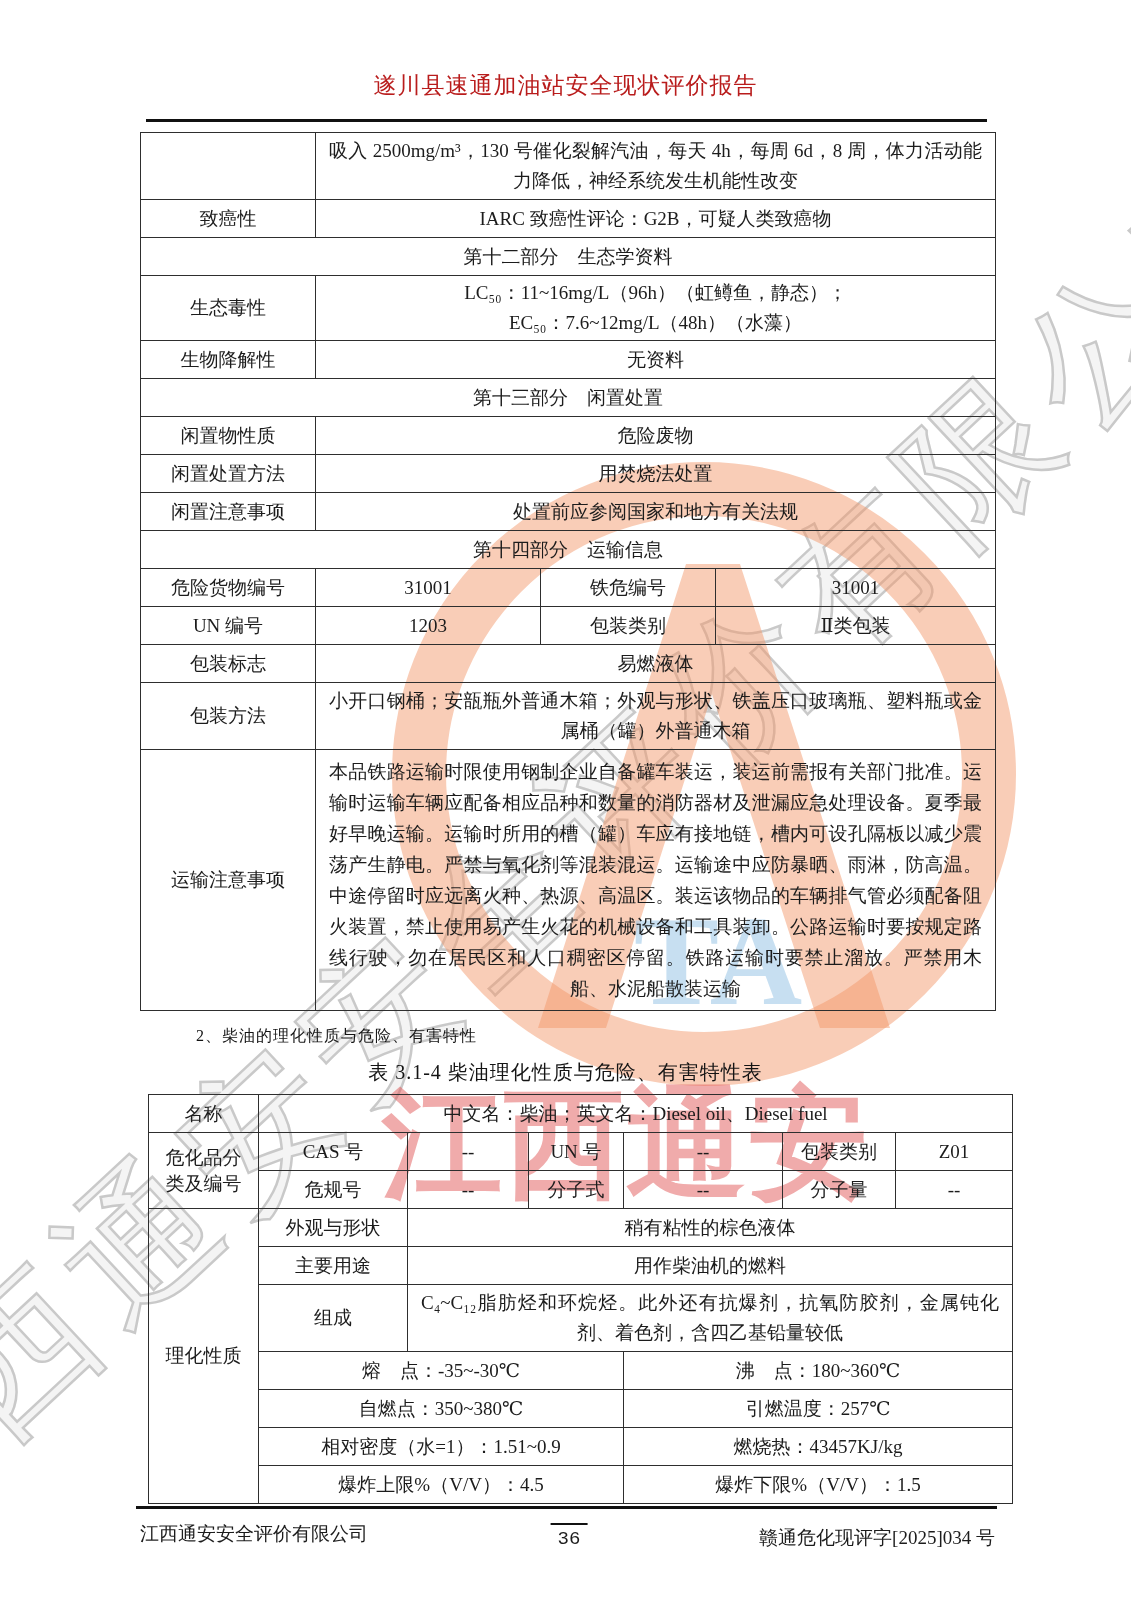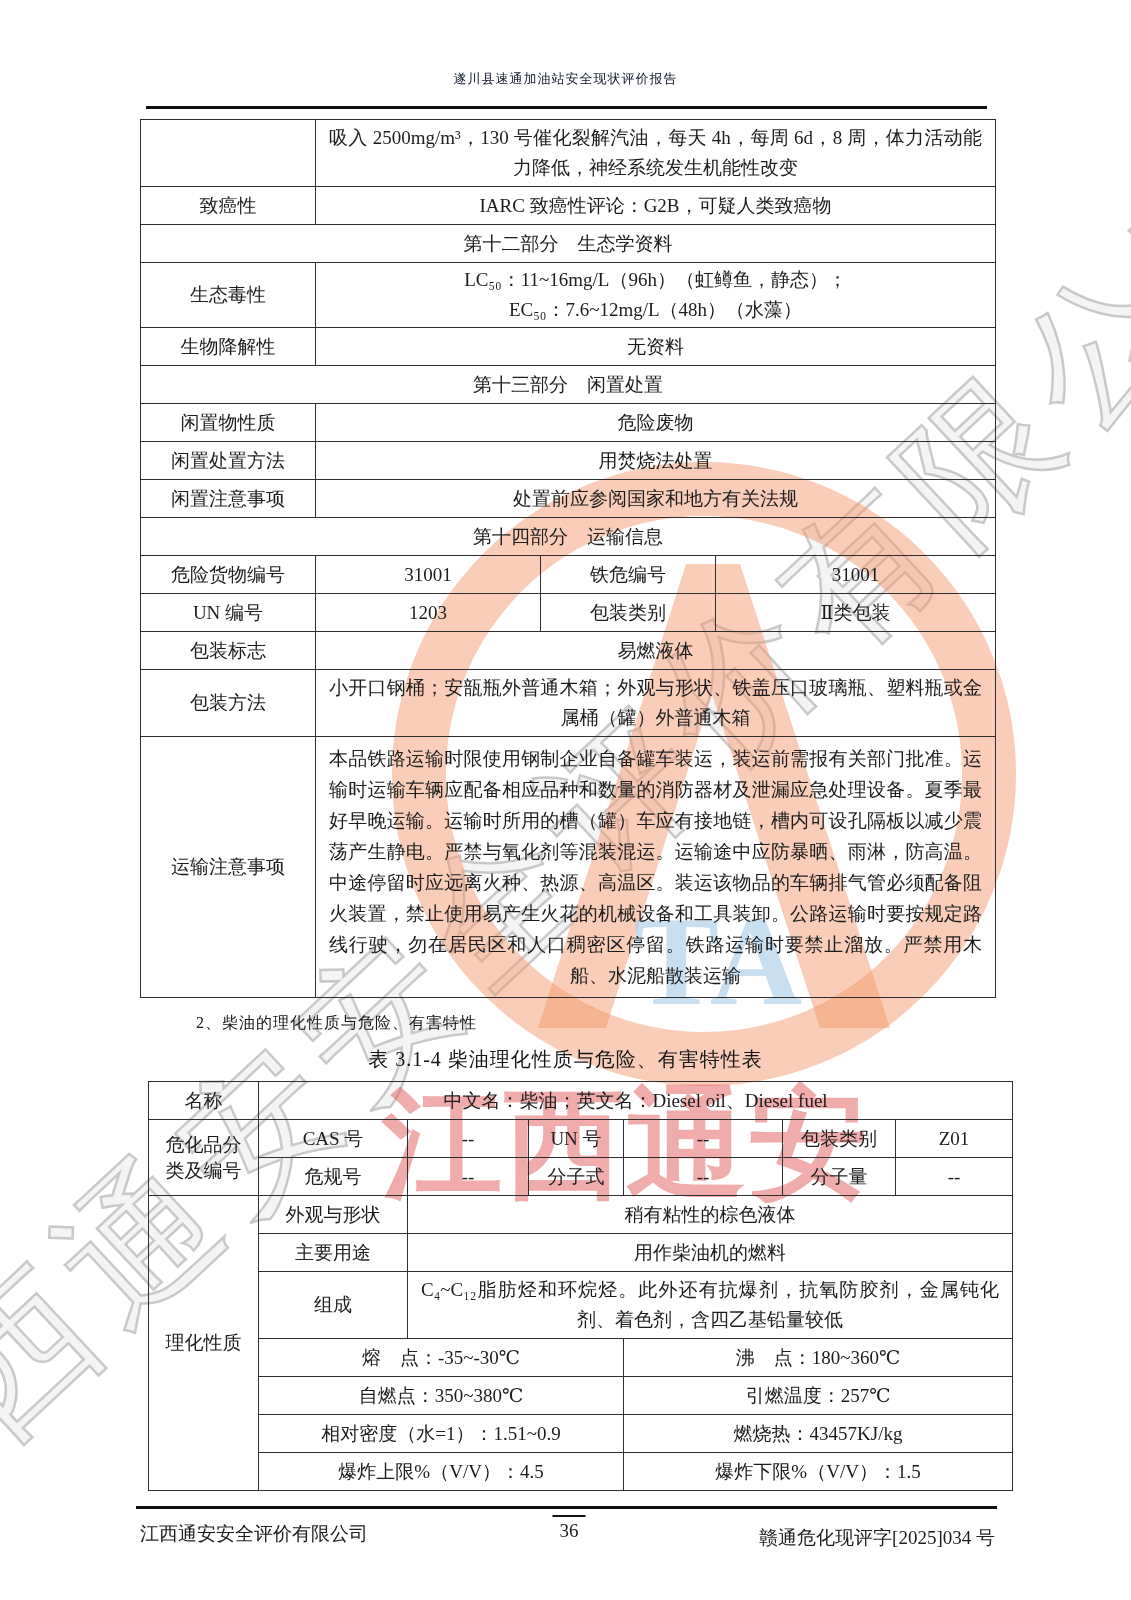--- a/index.html
+++ b/index.html
@@ -20,41 +20,41 @@
     font-family:"Liberation Serif","DejaVu Serif",serif;
   }
   .wm-red {
     left:382px; top:1064px;
     font-size:120px; font-weight:bold; letter-spacing:2px; white-space:nowrap;
     color:rgba(226,88,88,0.50);
   }
   .wm-logo { left:368px; top:456px; }
   
   .content { position:relative; z-index:1; }
-  .doc-header { padding-top:70px; text-align:center; font-size:13px; color:#0f172a; letter-spacing:1px; }
+  .doc-header { padding-top:70px; text-align:center; font-size:23px; color:#b91c1c; letter-spacing:1px; }
   .header-rule { margin:18px auto 0 146px; width:841px; height:3px; background:#111; }
   table { border-collapse:collapse; table-layout:fixed; }
   td { border:1.5px solid #2e2e2e; font-size:19px; vertical-align:middle;
        text-align:center; padding:2px 8px; overflow:hidden; }
   .t1 { margin:10px 0 0 140px; width:855px; }
   .t2 { margin:8px 0 0 148px; width:864px; }
   tr.s  { height:38px; }
   tr.d  { height:64px; }
   td.just { text-align:justify; text-align-last:center; line-height:30px; padding:3px 13px; }
   td.par  { text-align:justify; text-align-last:center; line-height:31px; padding:6px 13px; }
   .ln { line-height:30px; }
   .sec-heading { margin:15px 0 0 196px; font-size:16px; color:#141414; letter-spacing:1px; }
   .tbl-title { margin-top:12px; text-align:center; font-size:20px; letter-spacing:1px; color:#141414; }
   
   .footer-rule { position:absolute; left:136px; top:1506px; width:861px; height:3px; background:#111; }
   .footer { position:absolute; left:0; top:1515px; width:1131px; height:34px; font-size:19px; }
   .footer .co  { position:absolute; left:140px; top:6px; }
   .footer .doc { position:absolute; right:136px; top:10px; }
-  .footer .pg  { position:absolute; left:50.3%; transform:translateX(-50%); top:0;
-                 border-top:2.5px solid #111; padding:3px 7px 0 7px; }
+  .footer .pg  { position:absolute; left:50.3%; transform:translateX(-50%); top:8px;
+                 border-top:2.5px solid #111; padding:3px 7px 0 7px;font-family:Liberation Mono, monospace; }
 </style>
 </head>
 <body>
 
 <div class="wm wm-diag">江西通安安全评价有限公司</div>
 <div class="wm wm-logo">
   <svg width="672" height="640" viewBox="0 0 672 640">
     <circle cx="336" cy="318" r="285" fill="none" stroke="rgba(243,151,105,0.48)" stroke-width="54"></circle>
     <polygon points="318,108 372,108 522,572 452,572 344,238 238,572 170,572" fill="rgba(243,151,105,0.48)"></polygon>
     <text x="350" y="548" font-size="128" font-weight="bold" text-anchor="middle" fill="rgba(165,203,232,0.62)" font-family="'Liberation Serif',serif">TA</text>

